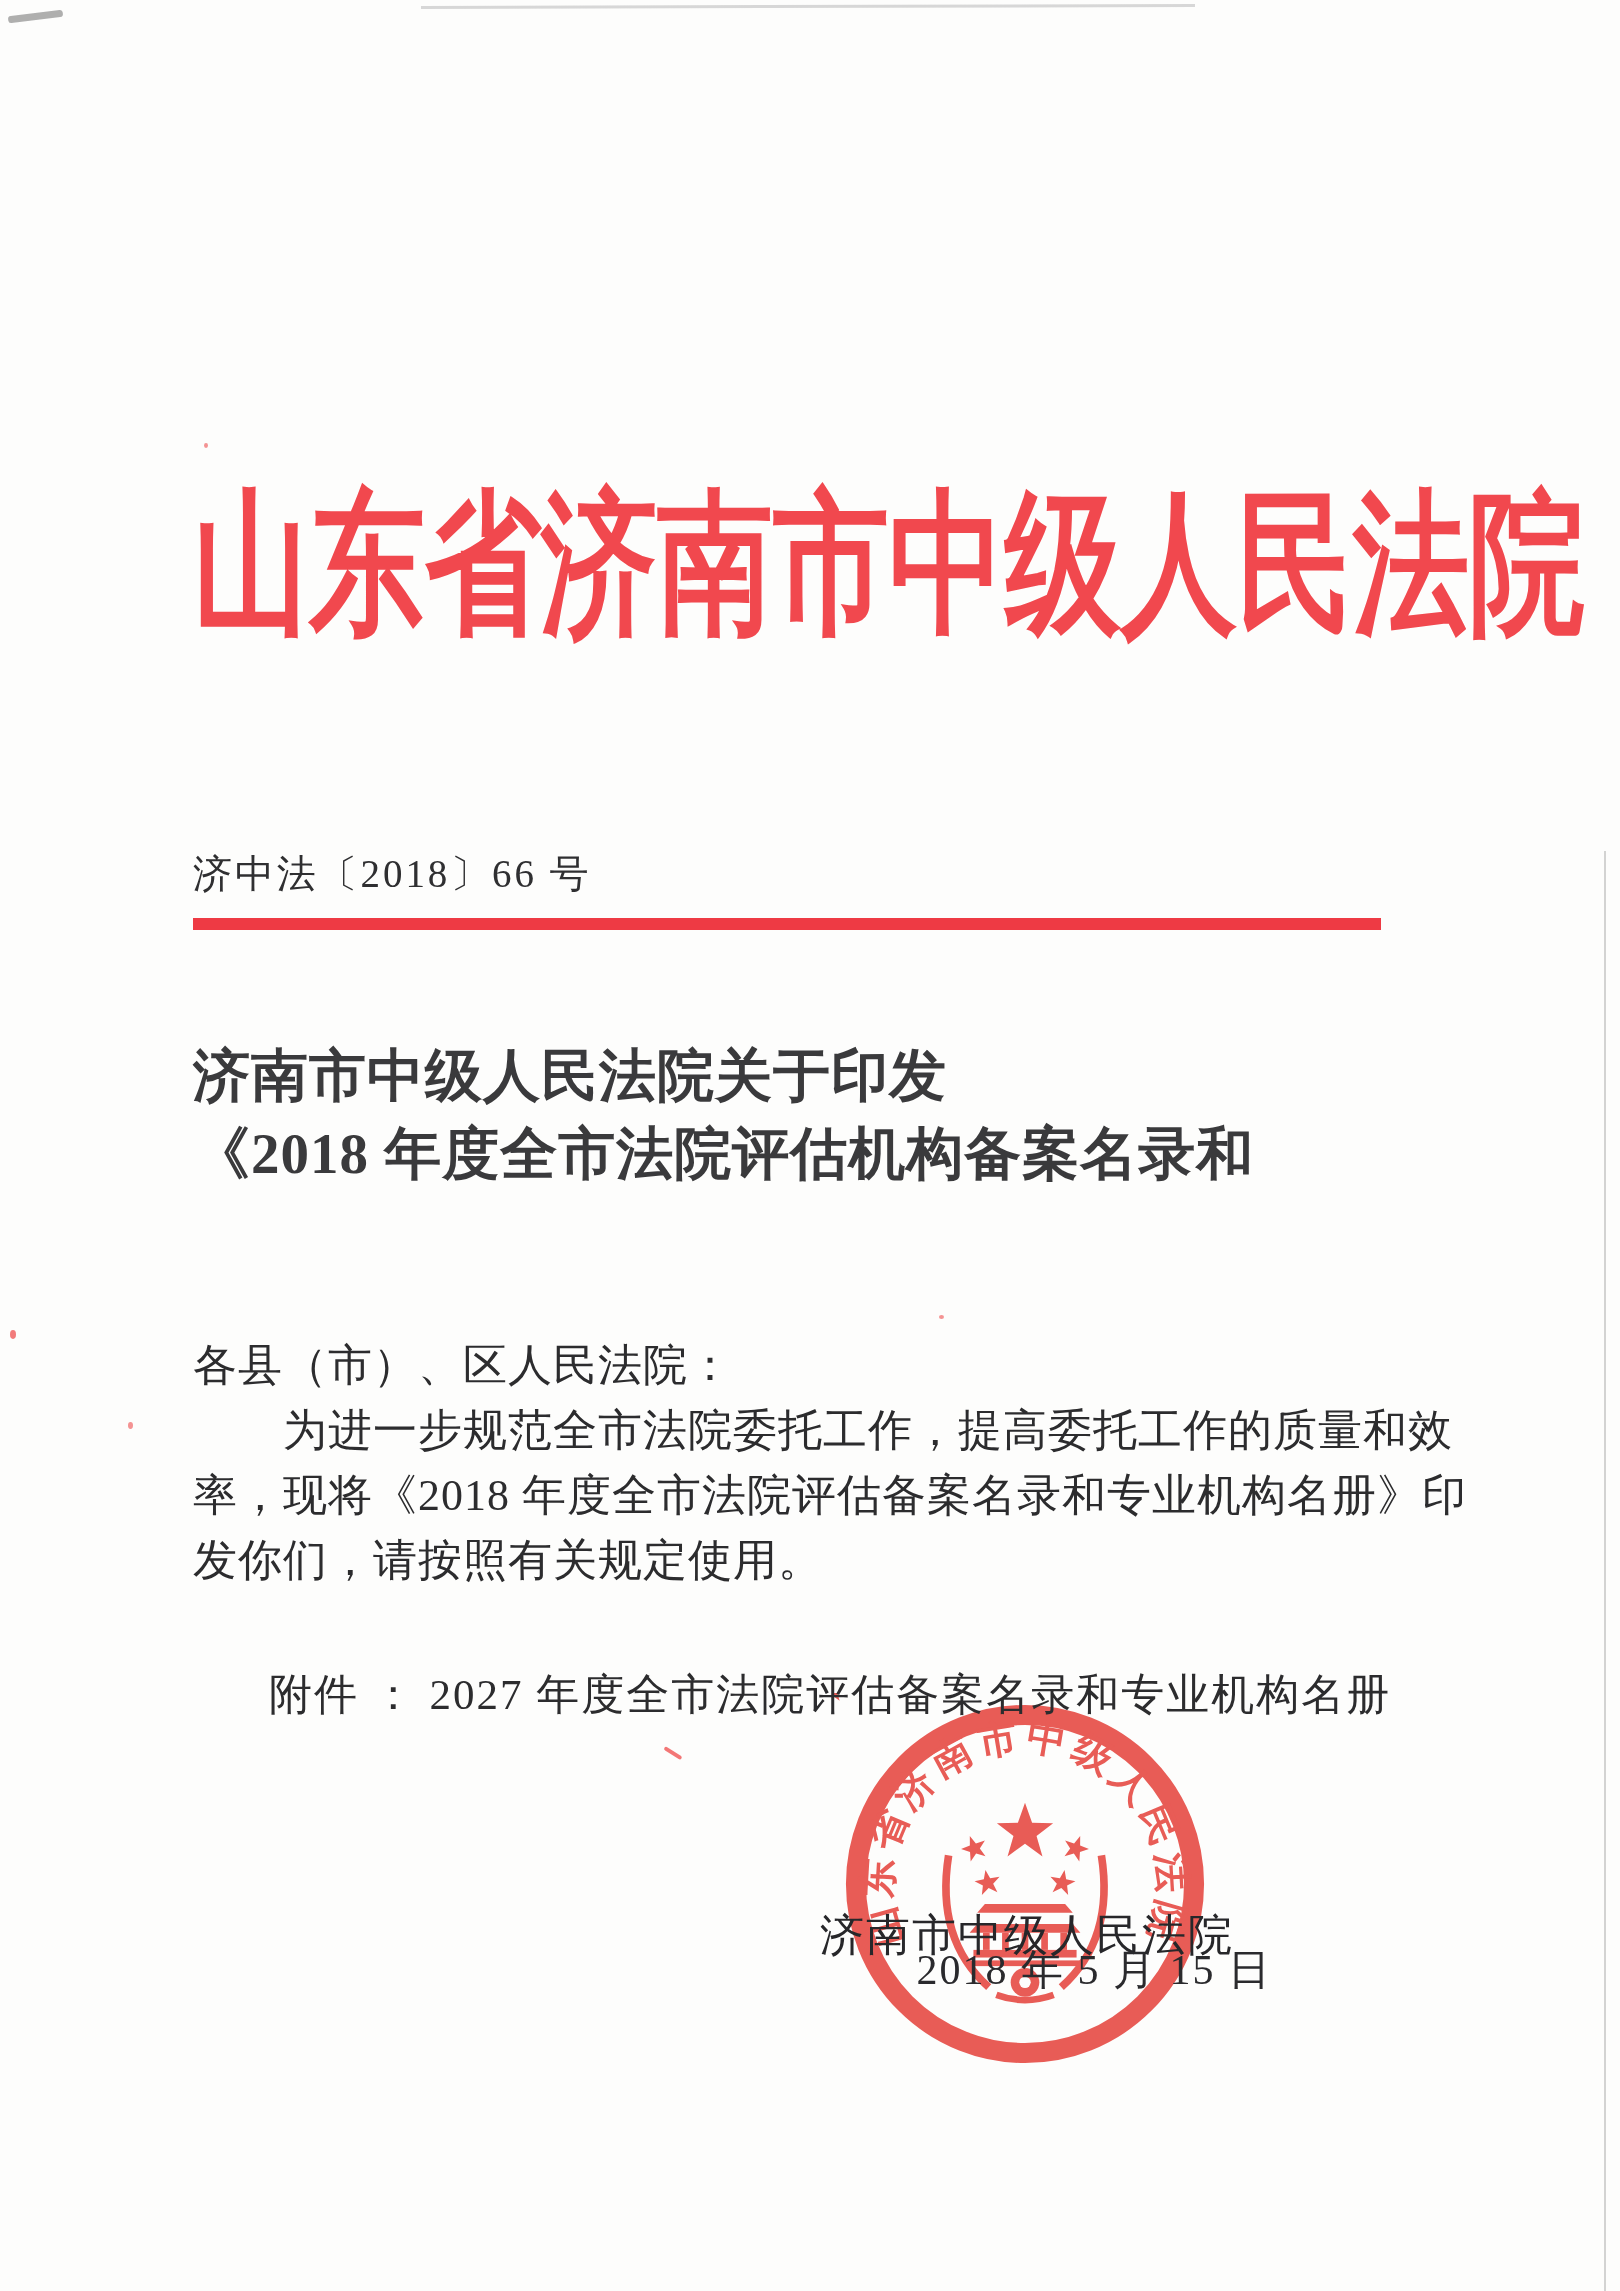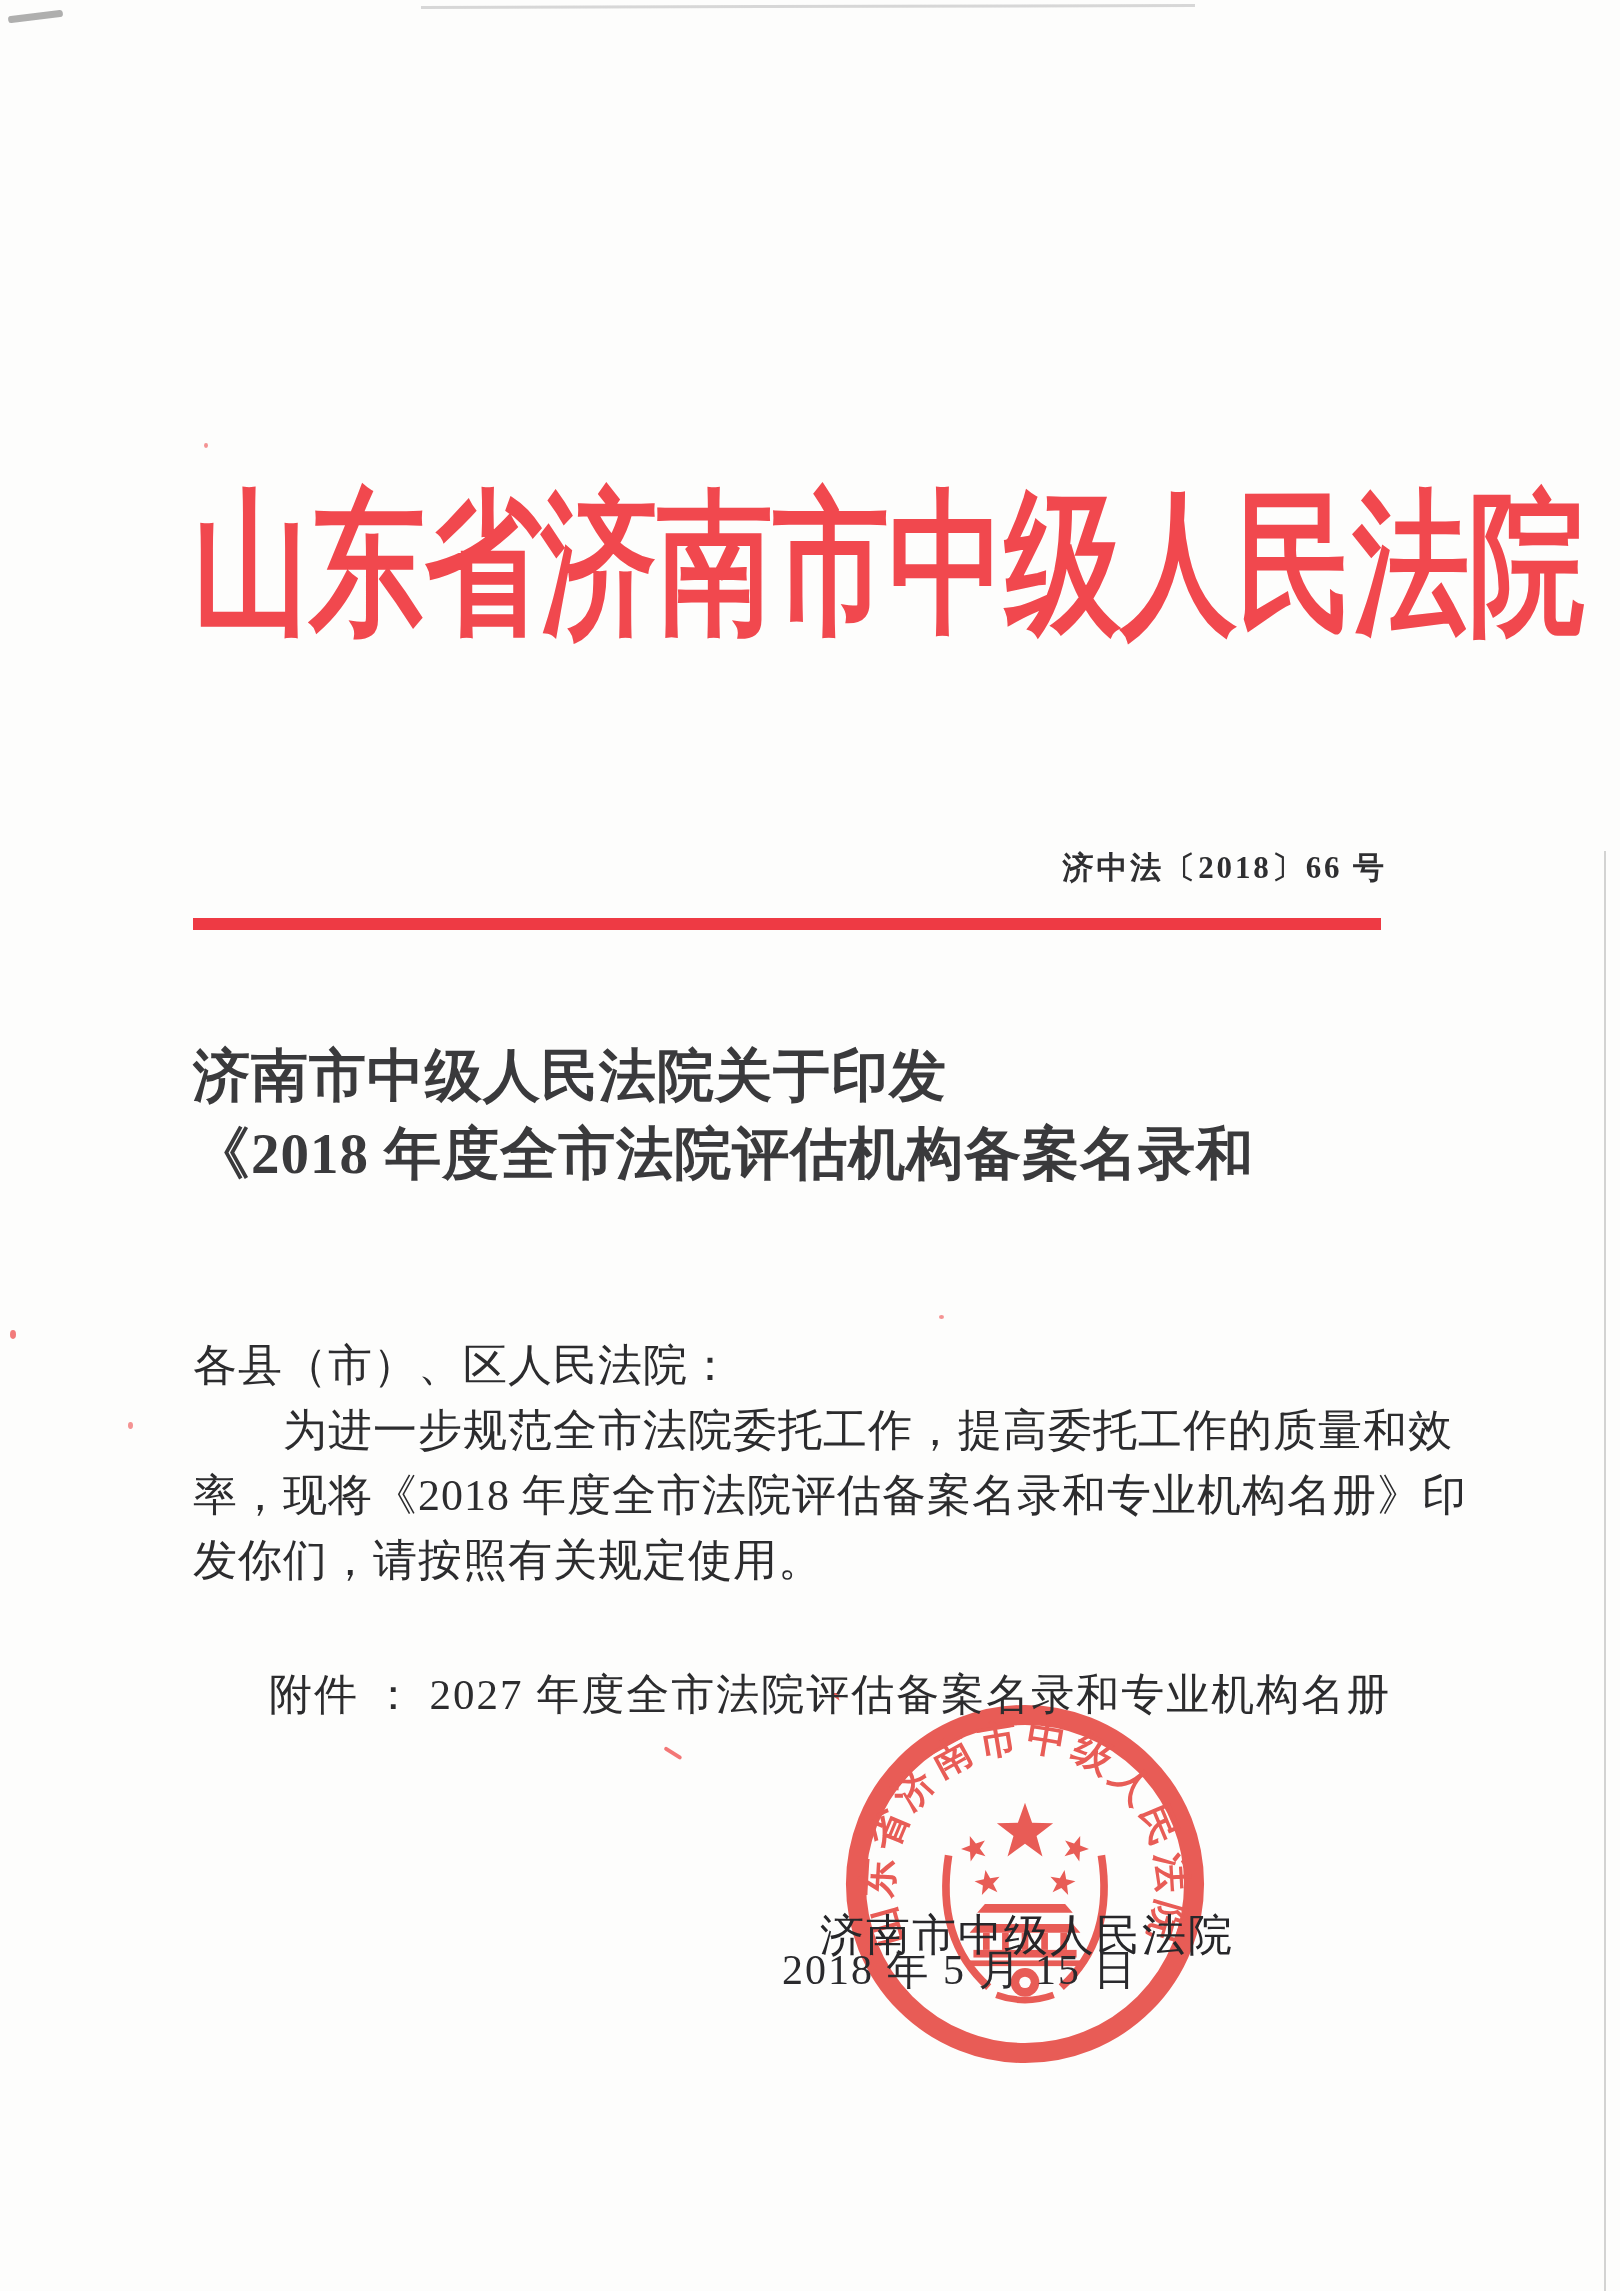--- a/index.html
+++ b/index.html
@@ -14,21 +14,21 @@
   
   .letterhead{
     position:absolute;left:193px;top:487px;width:1194px;
     display:flex;justify-content:space-between;
     font-size:116px;font-weight:bold;color:#f1484e;
     transform:scaleY(1.34);transform-origin:top center;
     white-space:nowrap;line-height:1;
   }
   .doc-number{
     position:absolute;left:193px;top:847px;width:1194px;
-    text-align:right;font-size:31px;color:#2f2f31;letter-spacing:2.9px;font-weight:bold;
+    text-align:left;font-size:39px;color:#2f2f31;letter-spacing:2.9px;
   }
   .red-rule{
     position:absolute;left:193px;top:918px;width:1188px;height:11.8px;
     background:#ee3a44;
   }
   
   .doc-title{
     position:absolute;left:193px;top:1037px;width:1194px;
     text-align:left;font-size:57px;line-height:78px;
     font-weight:bold;color:#3a3a3c;letter-spacing:1px;
@@ -51,21 +51,21 @@
     z-index:2;opacity:.87;
   }
   
   .signer{
     position:absolute;left:782px;top:1858px;width:490px;
     text-align:center;font-size:44px;color:#27272a;letter-spacing:2px;
     z-index:4;white-space:nowrap;margin-top:48px;
   }
   .sign-date{
     position:absolute;left:782px;top:1942px;width:490px;
-    text-align:left;font-size:42px;color:#2a2a2d;letter-spacing:2px;
+    text-align:right;font-size:42px;color:#2a2a2d;letter-spacing:2px;
     z-index:4;white-space:nowrap;
   }
   
   .artifact{position:absolute;pointer-events:none;}
   .a-topline{left:421px;top:4.9px;width:774px;height:2.9px;background:#b8b8b8;opacity:.55;transform:rotate(-.15deg);}
   .a-corner{left:7.8px;top:12.7px;width:55px;height:6.9px;background:#8d8d8d;border-radius:2.9px;opacity:.7;transform:rotate(-7deg);}
   .a-redge{left:1604px;top:851px;width:2px;height:1441px;background:#c4c4c4;opacity:.75;}
   .speck{position:absolute;background:#ef5a5a;border-radius:50%;opacity:.65;}
   .s1{left:128px;top:1422px;width:4.9px;height:6.9px;}
   .s2{left:204px;top:443px;width:3.9px;height:4.9px;}

